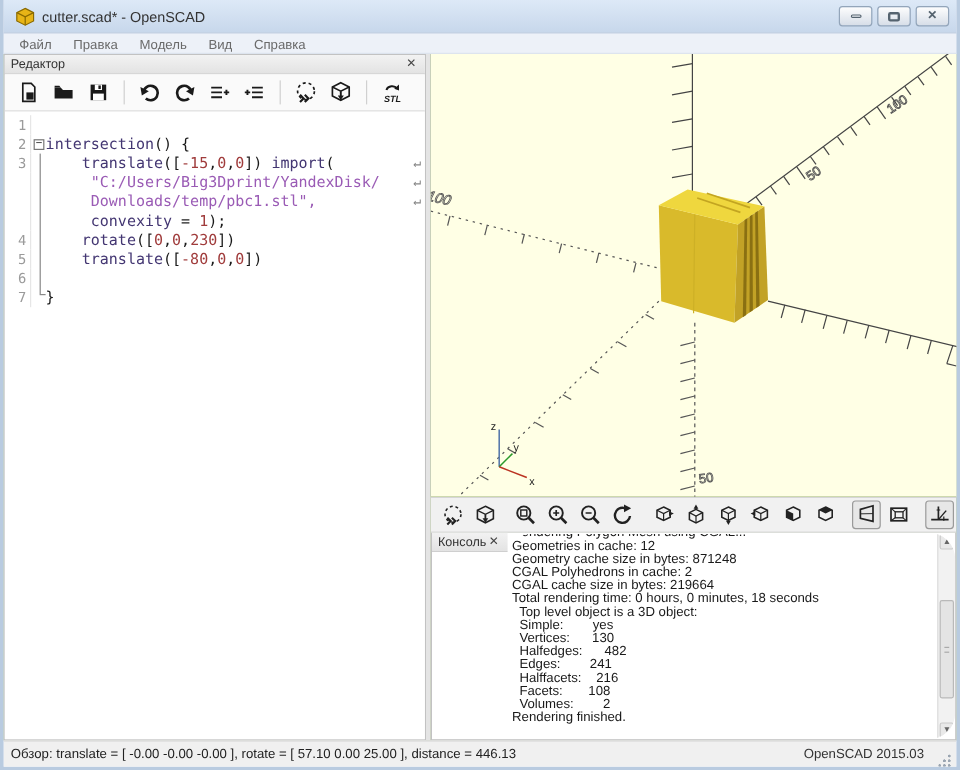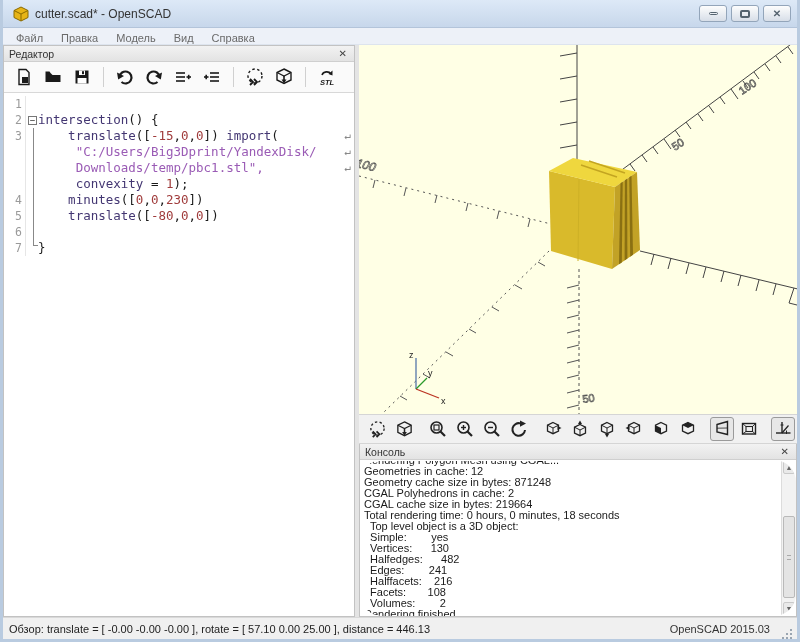--- a/index.html
+++ b/index.html
@@ -71,21 +71,21 @@
   .tok-pln { color:var(--syntax-plain); }
   
   .viewport { height:369px; flex:0 0 369px; position:relative; }
   
   .v-toolbar {
     height:30px; flex:0 0 30px; background:#f1f1f1; border-top:1px solid #d5d5d5; border-bottom:1px solid #d5d5d5;
     display:flex; align-items:center; padding-left:6px;
   }
   .v-group { display:flex; gap:3px; margin-right:10px; }
   
-  .console-panel { flex:1; display:flex; flex-direction:column; background:#fff; border:1px solid #c2c2c2; border-top:none; min-height:0; }
+  .console-panel { flex:1; display:flex; flex-direction:row; background:#fff; border:1px solid #c2c2c2; border-top:none; min-height:0; }
   .console-body { flex:1; position:relative; overflow:hidden; font-size:11px; color:#1a1a1a; padding:1px 18px 0 4px;border-radius:22px; }
   .console-line { white-space:pre; line-height:11px; }
   .console-clip { height:5px; overflow:hidden; }
   .console-clip span { display:block; transform:translateY(-6px); line-height:11px; white-space:pre; }
   .scrollbar { position:absolute; right:0; top:0; bottom:0; width:15px; background:#f2f2f2; border-left:1px solid #dcdcdc; }
   .sb-btn { position:absolute; left:1px; right:1px; height:13px; background:#e9e9e9; border:1px solid #c9c9c9; border-radius:2px; color:#666; font-size:7px; text-align:center; line-height:11px; }
   .sb-up { top:1px; } .sb-down { bottom:1px; }
   .sb-thumb { position:absolute; left:1px; right:1px; top:56px; height:82px; background:#e4e4e4; border:1px solid #b9b9b9; border-radius:2px; }
   .sb-grip { position:absolute; left:3px; right:3px; top:38px; height:5px; border-top:1px solid #aaa; border-bottom:1px solid #aaa; }
   
@@ -256,21 +256,21 @@
               <span class="wrap">↵</span>
             </div>
             <div class="code-row">
               <span class="ln"></span>
               <span class="fold"></span>
               <span class="ctext"><span class="tok-pln">     </span><span class="tok-kw">convexity</span><span class="tok-pun"> = </span><span class="tok-num">1</span><span class="tok-pun">);</span></span>
             </div>
             <div class="code-row">
               <span class="ln">4</span>
               <span class="fold"></span>
-              <span class="ctext"><span class="tok-pln">    </span><span class="tok-kw">minutes</span><span class="tok-pun">([</span><span class="tok-num">0</span><span class="tok-pun">,</span><span class="tok-num">0</span><span class="tok-pun">,</span><span class="tok-num">230</span><span class="tok-pun">])</span></span>
+              <span class="ctext"><span class="tok-pln">    </span><span class="tok-kw">rotate</span><span class="tok-pun">([</span><span class="tok-num">0</span><span class="tok-pun">,</span><span class="tok-num">0</span><span class="tok-pun">,</span><span class="tok-num">230</span><span class="tok-pun">])</span></span>
             </div>
             <div class="code-row">
               <span class="ln">5</span>
               <span class="fold"></span>
               <span class="ctext"><span class="tok-pln">    </span><span class="tok-kw">translate</span><span class="tok-pun">([</span><span class="tok-num">-80</span><span class="tok-pun">,</span><span class="tok-num">0</span><span class="tok-pun">,</span><span class="tok-num">0</span><span class="tok-pun">])</span></span>
             </div>
             <div class="code-row">
               <span class="ln">6</span>
               <span class="fold"></span>
             </div>

